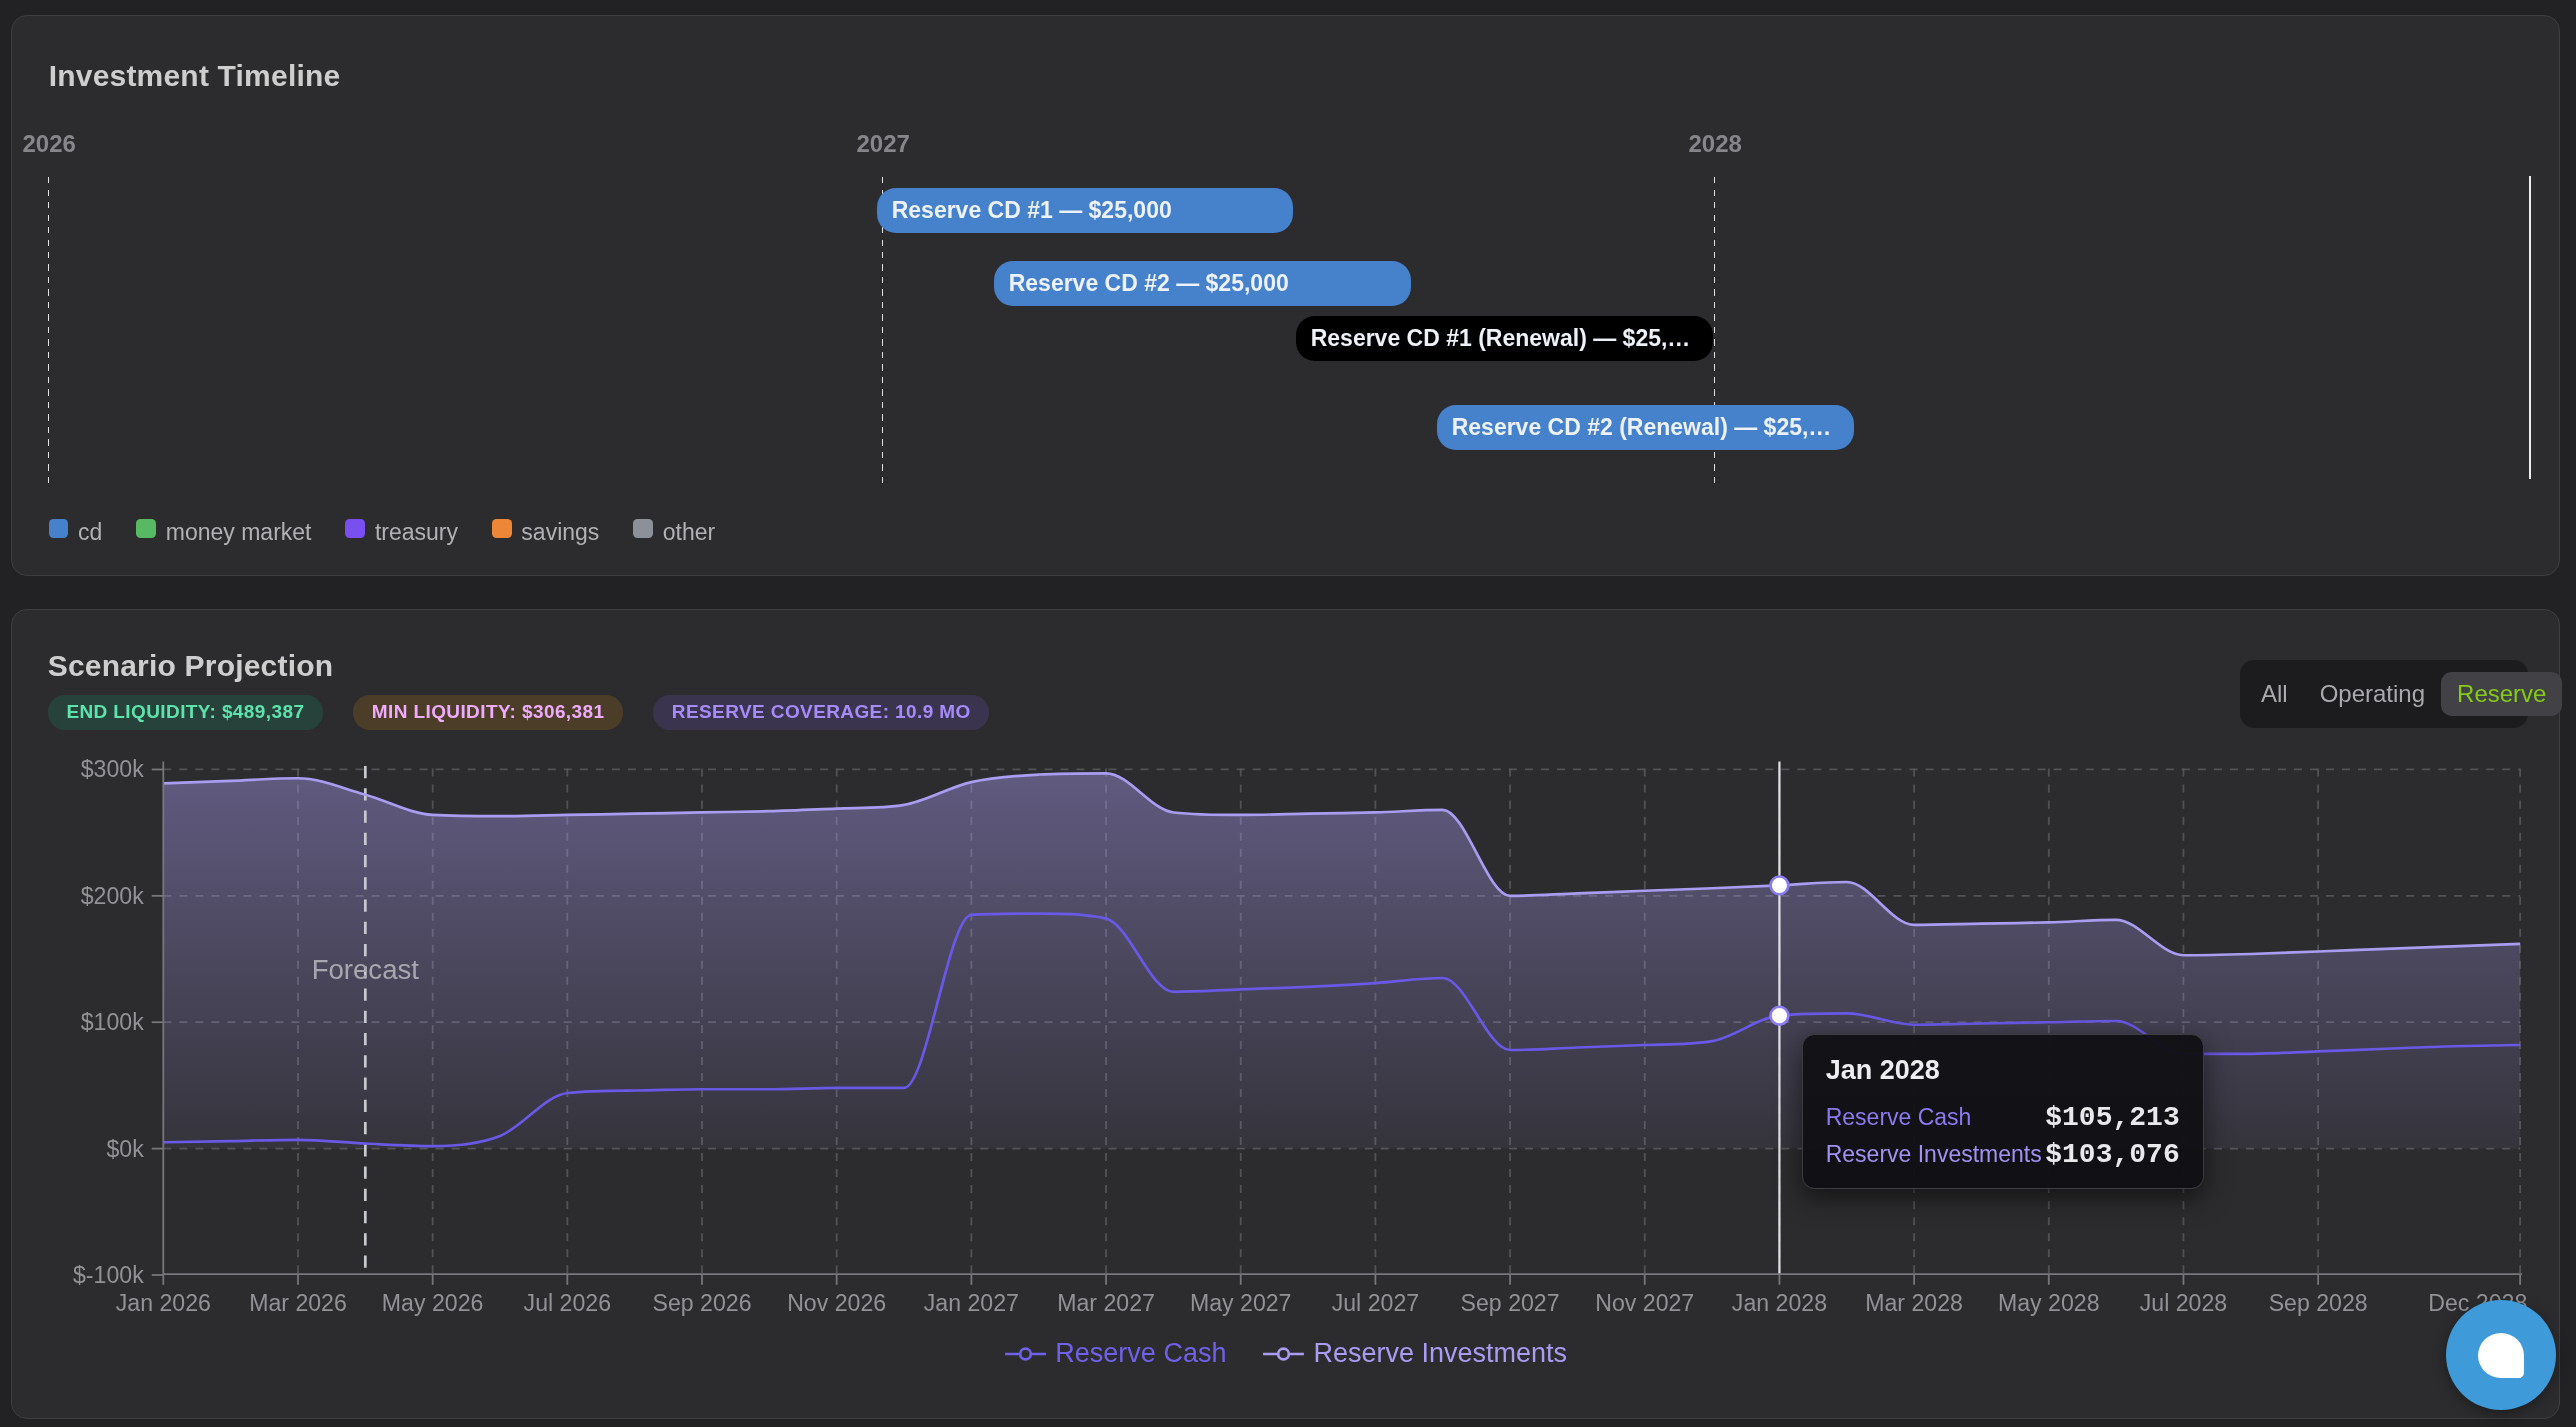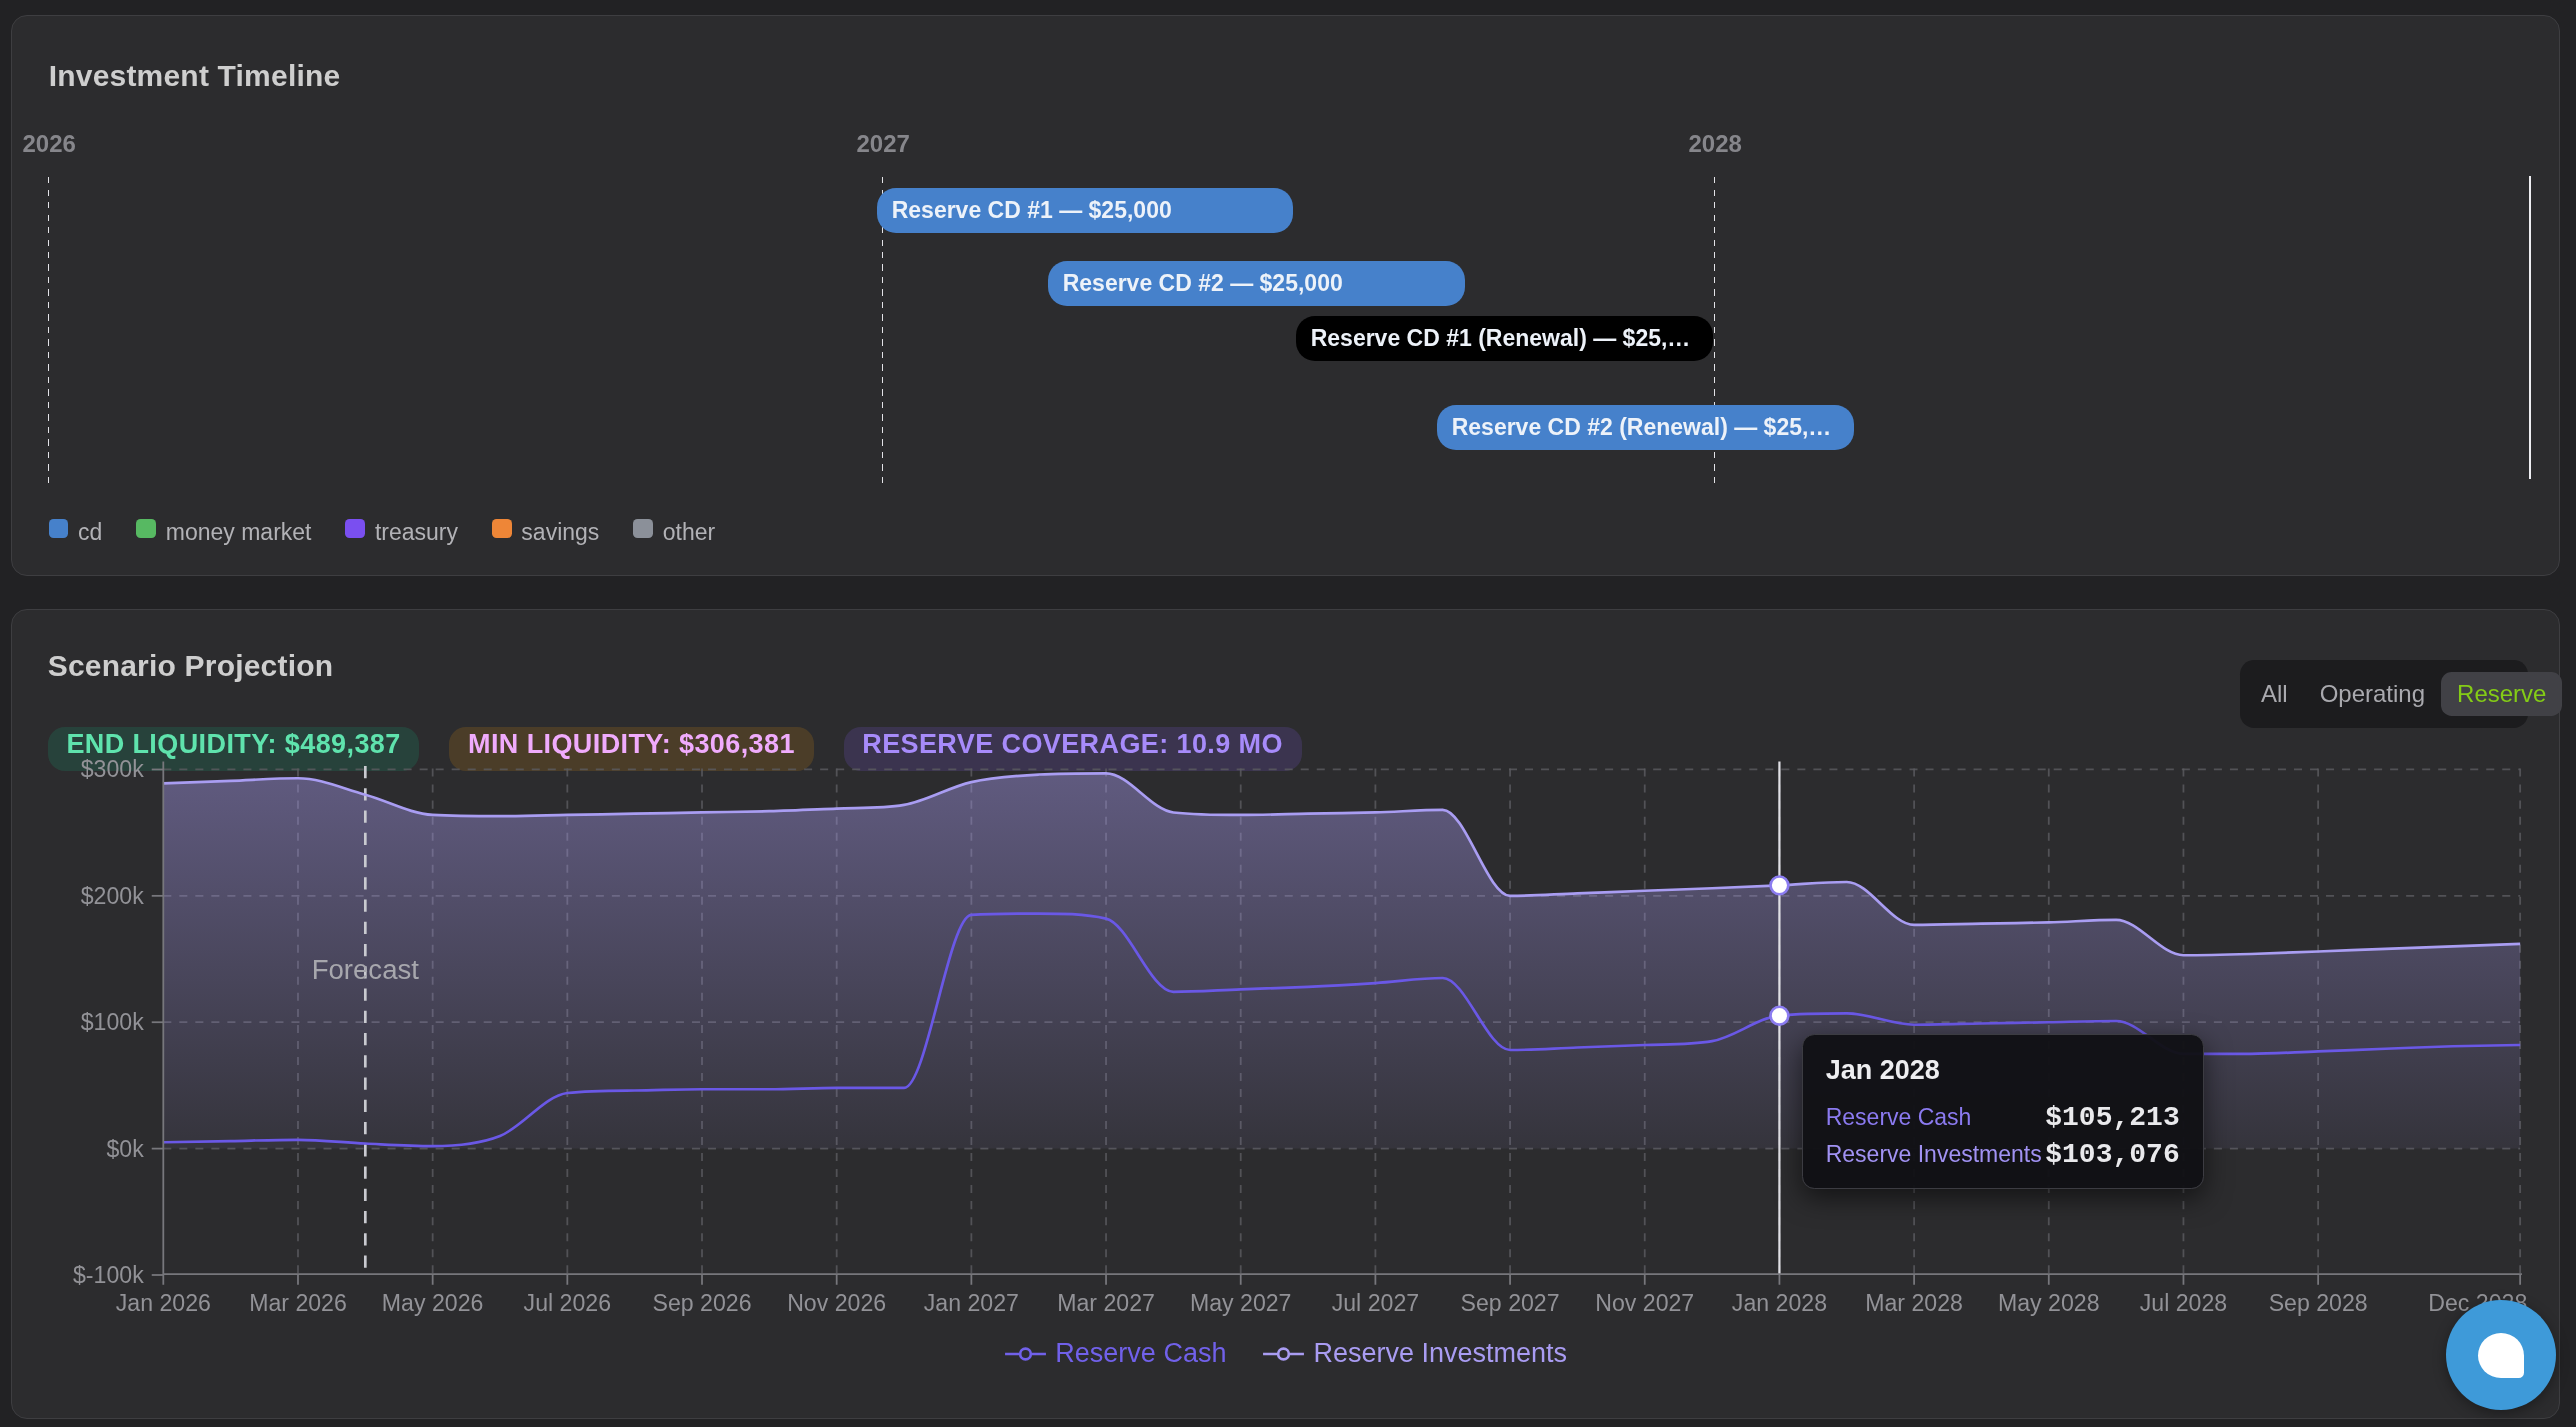--- a/index.html
+++ b/index.html
@@ -18,22 +18,22 @@
   .edge-line{position:absolute;top:160px;height:303px;width:2.7px;background:#ededf1;}
   .gantt-bar{position:absolute;height:45px;border-radius:19px;line-height:45px;
              padding:0 12.5px 0 15px;box-sizing:border-box;font-size:23px;font-weight:600;color:#edf2f9;
              white-space:nowrap;overflow:hidden;text-overflow:ellipsis;}
   .tl-legend{position:absolute;left:37px;top:495px;display:flex;gap:34px;align-items:center;}
   .tl-legend-item{display:flex;align-items:center;gap:9.8px;}
   .tl-swatch{width:19.6px;height:19.6px;border-radius:4.5px;}
   .tl-legend-label{font-size:23px;color:#b2b2b6;margin-top:8px;}
   
   .badges{position:absolute;left:36px;top:85px;display:flex;gap:30px;}
-  .badge{height:44px;line-height:34px;border-radius:17px;padding:0 18.7px;
-         font-size:27px;font-weight:700;letter-spacing:0.4px;white-space:nowrap;margin-top:32px;}
+  .badge{height:35px;line-height:34px;border-radius:17px;padding:0 18.7px;
+         font-size:19px;font-weight:700;letter-spacing:0.4px;white-space:nowrap;}
   .toggle{position:absolute;top:50px;left:2228px;width:288px;height:68px;background:#1c1c1e;
           border-radius:14.2px;display:flex;align-items:center;box-sizing:border-box;padding:0 5.3px;}
   .toggle-opt{font-size:24px;color:#a9a9ae;padding:0 16px;height:44px;line-height:44px;
               border-radius:10.7px;white-space:nowrap;}
   .toggle-opt.selected{background:#414146;color:#84cc16;font-weight:500;}
   .toggle-div{width:1.8px;height:28.5px;background:#414145;}
   
   #chart-svg{position:absolute;left:0;top:0;}
   .tooltip{position:absolute;left:1790px;top:424px;width:402px;box-sizing:border-box;
            background:rgba(17,17,21,.96);border:1.8px solid #3c3c42;border-radius:12.5px;
@@ -57,21 +57,21 @@
   <div class="panel-title" style="top:43px;">Investment Timeline</div>
   <div id="gantt">
       <div class="year-label" style="left: 37px;">2026</div>
       <div class="year-line" style="left: 36px;"></div>
       <div class="year-label" style="left: 871px;">2027</div>
       <div class="year-line" style="left: 870px;"></div>
       <div class="year-label" style="left: 1703px;">2028</div>
       <div class="year-line" style="left: 1702px;"></div>
       <div class="edge-line" style="left: 2517px;"></div>
       <div class="gantt-bar" style="left: 865px; top: 172px; width: 416px; background: rgb(70, 129, 203);">Reserve CD #1 — $25,000</div>
-      <div class="gantt-bar" style="left: 1036px; top: 245px; width: 417px; background: rgb(70, 129, 203);">Reserve CD #2 — $25,000</div>
+      <div class="gantt-bar" style="left: 982px; top: 245px; width: 417px; background: rgb(70, 129, 203);">Reserve CD #2 — $25,000</div>
       <div class="gantt-bar" style="left: 1284px; top: 300px; width: 417px; background: #000000;">Reserve CD #1 (Renewal) — $25,000</div>
       <div class="gantt-bar" style="left: 1425px; top: 389px; width: 417px; background: rgb(70, 129, 203);">Reserve CD #2 (Renewal) — $25,0…</div>
     </div>
   <div class="tl-legend" id="tl-legend">
       <div class="tl-legend-item">
         <div class="tl-swatch" style="background: rgb(70, 129, 203);"></div>
         <div class="tl-legend-label">cd</div>
       </div>
       <div class="tl-legend-item">
         <div class="tl-swatch" style="background: rgb(87, 185, 98);"></div>

